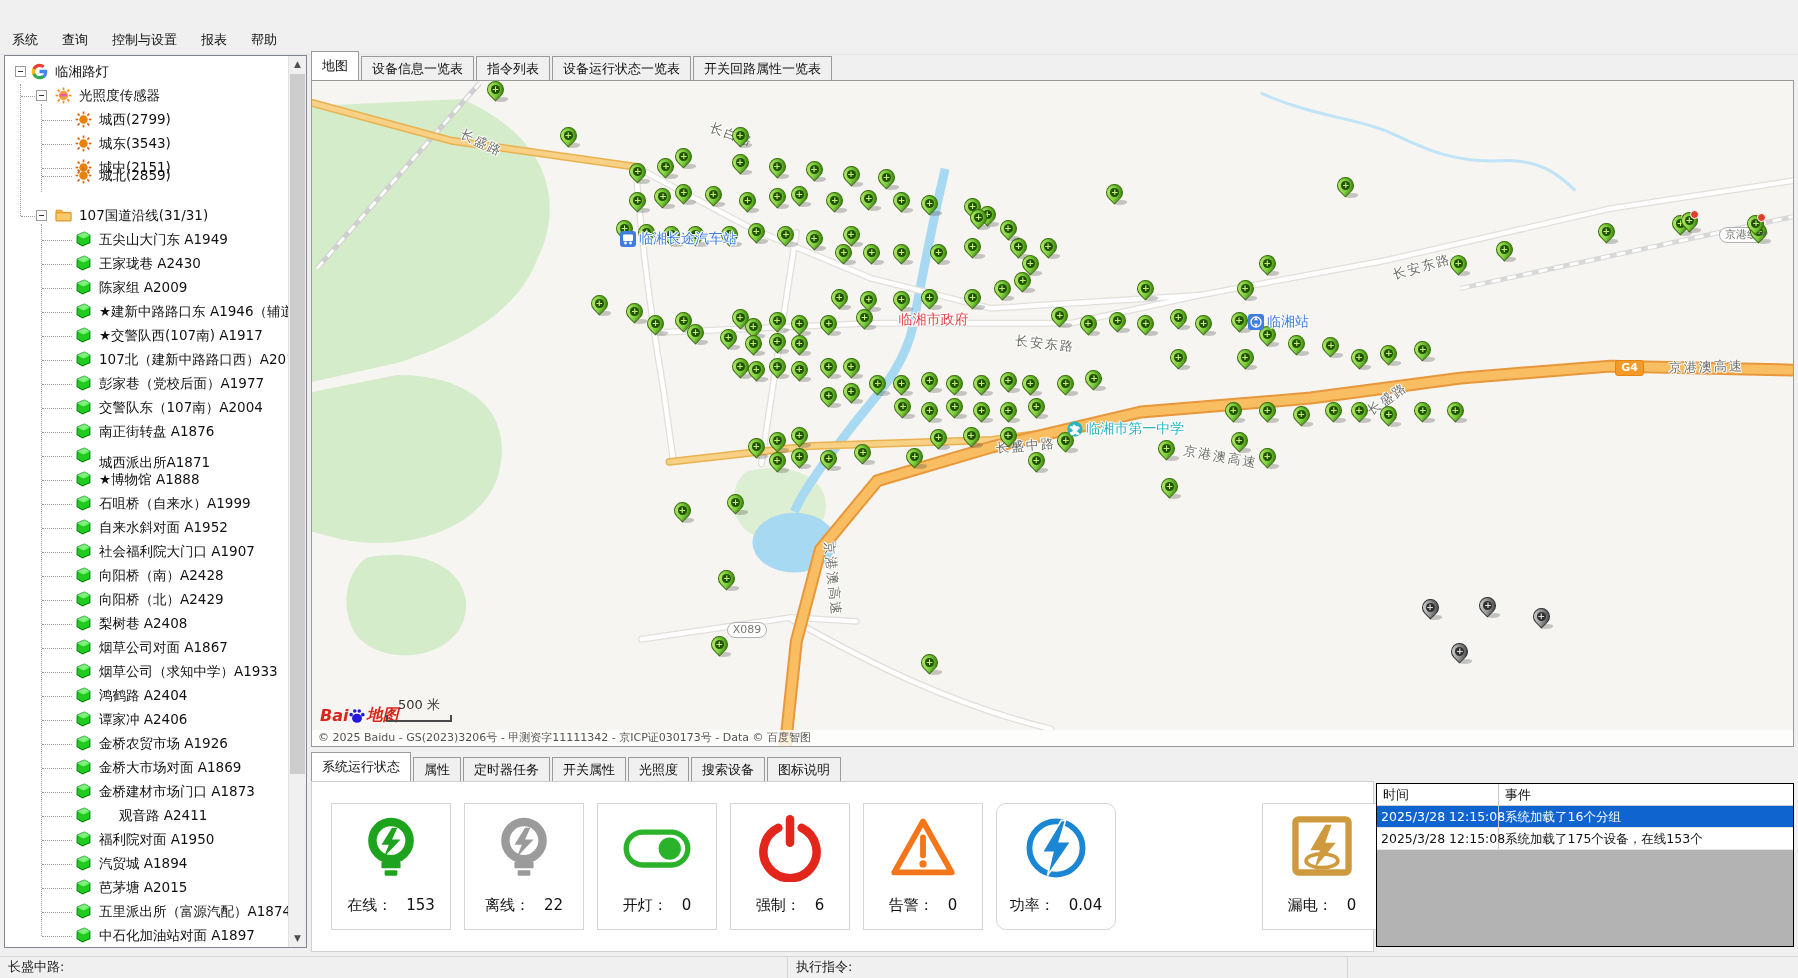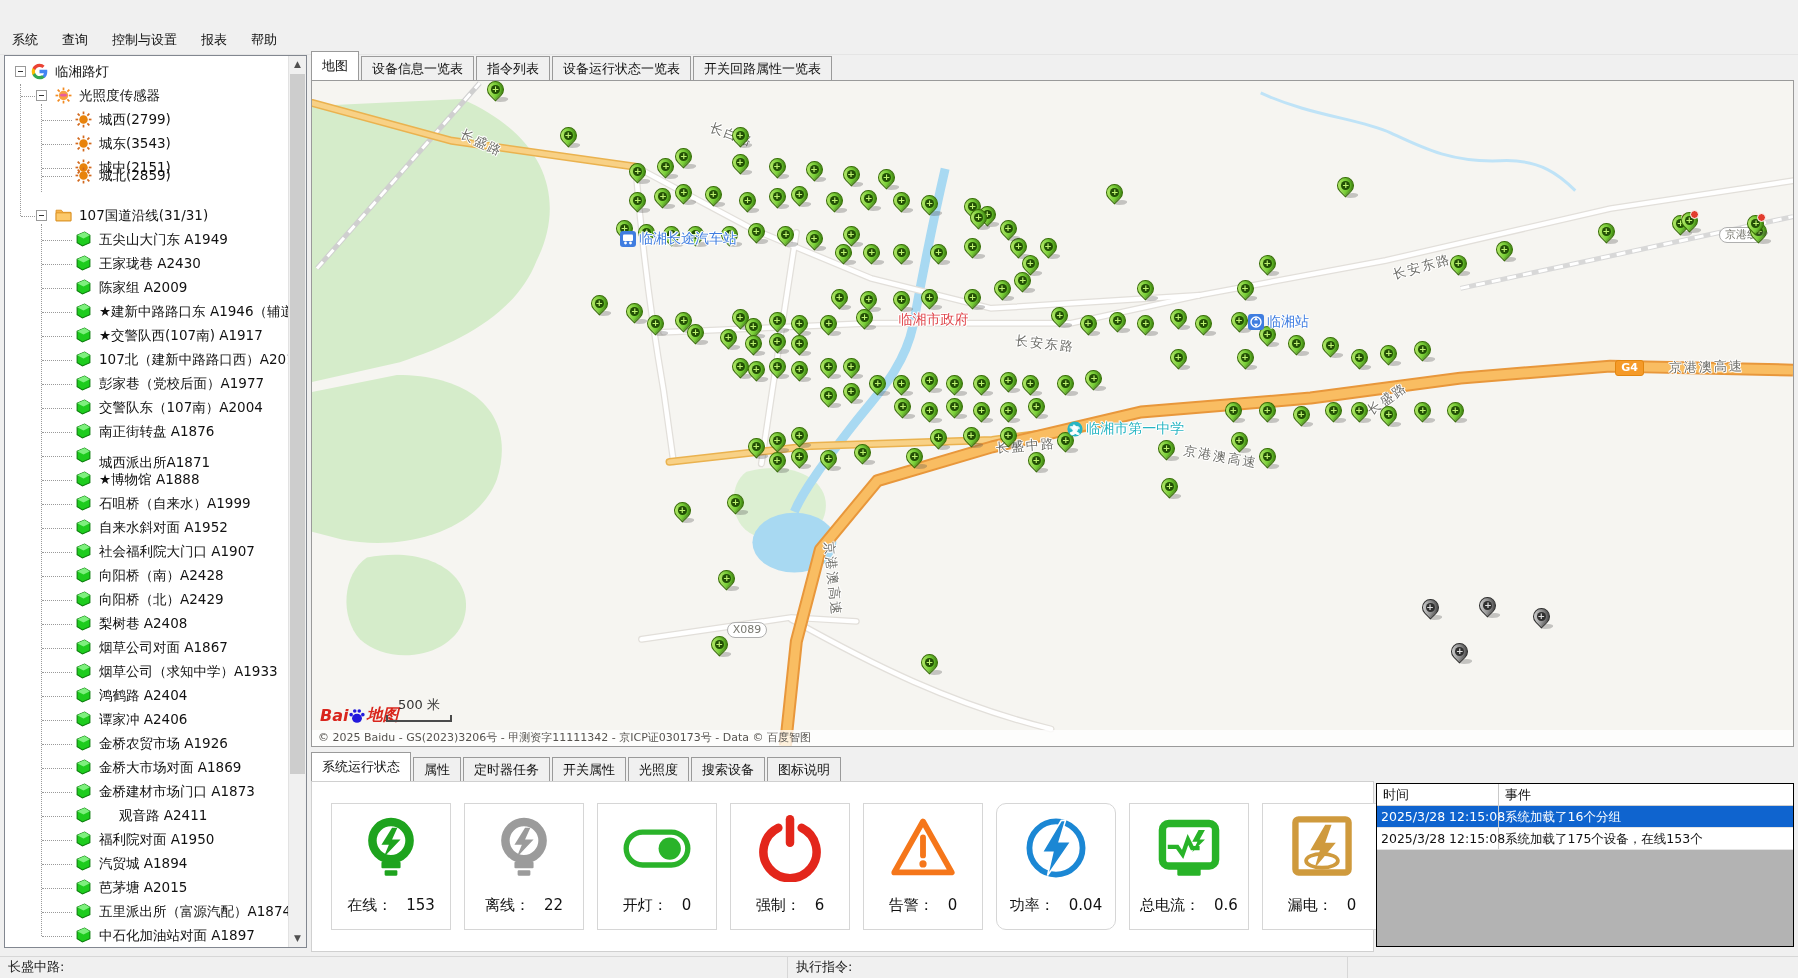--- a/index.html
+++ b/index.html
@@ -1372,29 +1372,20 @@
           </svg></span>
         <div class="ctext"><span class="clabel">告警：</span><span class="cval">0</span></div>
       </div>
       <div class="card" style="left: 684px; border-radius: 10px;">
         <span class="cicon"><svg viewBox="0 0 64 64">
             <circle cx="32" cy="32" r="25" fill="none" stroke="#1b87d4" stroke-width="5.5"></circle>
             <path d="M37 6 L19 36 h10 L24 58 L46 26 h-11 L41 6 z" fill="#1b87d4" stroke="#fff" stroke-width="1.5"></path>
           </svg></span>
         <div class="ctext"><span class="clabel">功率：</span><span class="cval">0.04</span></div>
       </div>
-      <div class="card" style="left: 817px;">
-        <span class="cicon"><svg viewBox="0 0 64 64">
-            <rect x="7" y="9" width="50" height="40" rx="6" fill="none" stroke="#28b328" stroke-width="7"></rect>
-            <rect x="21" y="51" width="22" height="7" rx="1" fill="#28b328"></rect>
-            <polyline points="12,31 21,31 26,38 31,24 35,32 42,32" fill="none" stroke="#28b328" stroke-width="4"></polyline>
-            <path d="M41 15 l-6 11 h5 l-5 10 l12 -12 h-5 l5 -9 z" fill="#28b328"></path>
-          </svg></span>
-        <div class="ctext"><span class="clabel">总电流：</span><span class="cval">0.6</span></div>
-      </div>
       <div class="card" style="left: 950px;">
         <span class="cicon"><svg viewBox="0 0 64 64">
             <rect x="7" y="5" width="50" height="50" rx="3" fill="none" stroke="#cf9a3d" stroke-width="6"></rect>
             <ellipse cx="32" cy="44" rx="15" ry="6.5" fill="none" stroke="#cf9a3d" stroke-width="3.5"></ellipse>
             <path d="M35 10 L21 34 h9 L25 51 L45 27 h-10 L41 10 z" fill="#cf9a3d"></path>
           </svg></span>
         <div class="ctext"><span class="clabel">漏电：</span><span class="cval">0</span></div>
       </div>
     </div>
 

